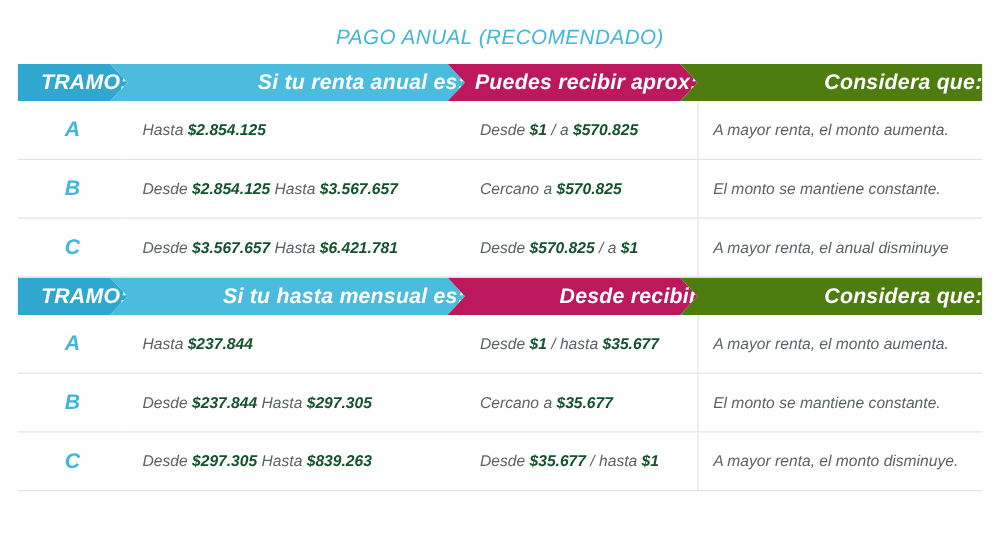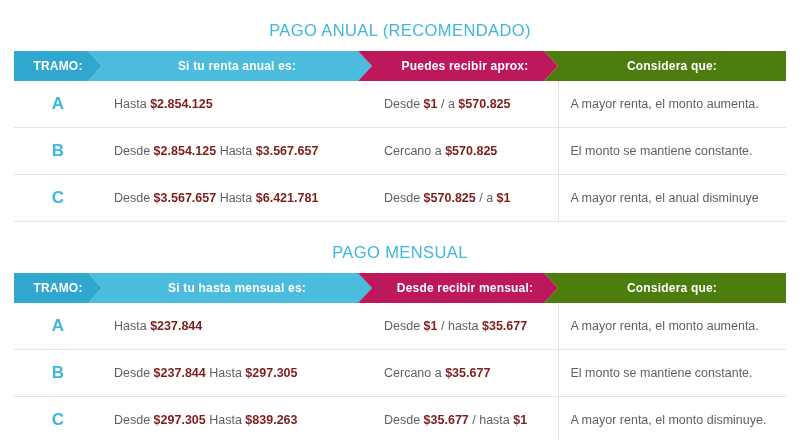--- a/index.html
+++ b/index.html
@@ -13,20 +13,21 @@
     font-family: "Liberation Sans", sans-serif;
     color: #555a5e;
     overflow: hidden;
   }
   .page {
     position: relative;
     width: 800px;
     height: 440px;
     box-sizing: border-box;
     padding: 0 14px;
+    font-style: italic;
   }
   .section-title {
     text-align: center;
     color: #3fb6dc;
     font-size: 16.5px;
     letter-spacing: 0.4px;
     font-weight: 400;
   }
   .section-title.first { padding-top: 21px; padding-bottom: 11px; }
   .section-title.second { padding-top: 21px; padding-bottom: 11px; }
@@ -35,23 +36,23 @@
     width: 100%;
     border-collapse: collapse;
     table-layout: fixed;
   }
 
   
   .head-row { height: 30px; }
   .head-cell {
     position: relative;
     color: #ffffff;
-    font-size: 12px;
+    font-size: 17px;
     font-weight: bold;
-    text-align: center;
+    text-align: right;
     padding: 0;
     height: 30px;
     vertical-align: middle;
     letter-spacing: 0.2px;
     margin-left: 33px;
   }
   .head-inner {
     position: relative;
     height: 30px;
     line-height: 30px;
@@ -95,21 +96,21 @@
     font-size: 17px;
     font-weight: bold;
     border-bottom: 1px solid #e2e5e7;
     padding: 13px 0;
     vertical-align: middle;
   }
   td.consider-cell {
     border-left: 1px solid #e2e5e7;
     text-align: left;
   }
-  .b { font-weight: bold; color: #7f1d1d; }
+  .b { font-weight: bold; color: #14532d; }
 
   .col-tramo { width: 88px; }
   .col-renta { width: 270px; }
   .col-recibir { width: 186px; }
   .col-considera { width: auto; }
 </style>
 </head>
 <body>
 
 <div class="page">
@@ -154,21 +155,20 @@
       </tr>
       <tr>
         <td class="tramo-cell">C</td>
         <td class="body-cell"><span>Desde </span><span class="b">$3.567.657</span><span> Hasta </span><span class="b">$6.421.781</span></td>
         <td class="body-cell"><span>Desde </span><span class="b">$570.825</span><span> / a </span><span class="b">$1</span></td>
         <td class="body-cell consider-cell">A mayor renta, el anual disminuye</td>
       </tr>
     </tbody>
   </table>
 
-  <div class="section-title second">PAGO MENSUAL</div>
 
   <table class="tramo-table">
     <colgroup>
       <col class="col-tramo">
         <col class="col-renta">
         <col class="col-recibir">
         <col class="col-considera">
     </colgroup>
     <thead>
       <tr class="head-row">

